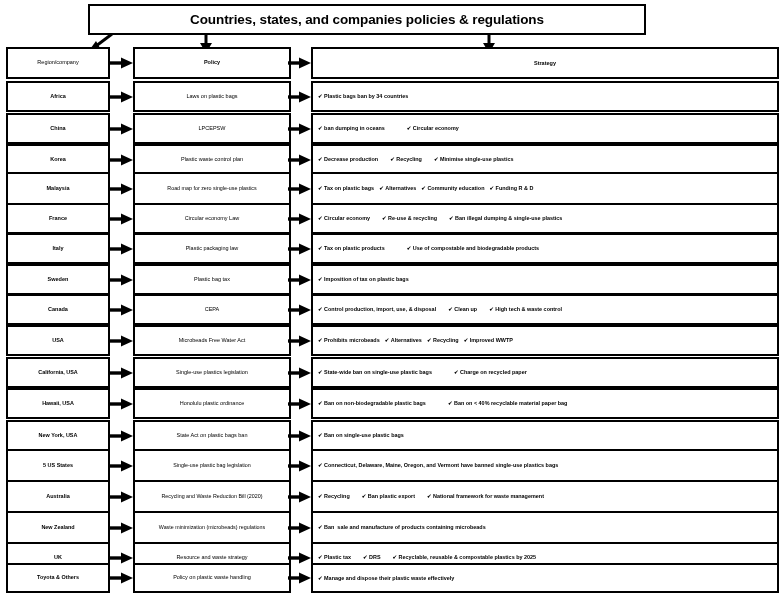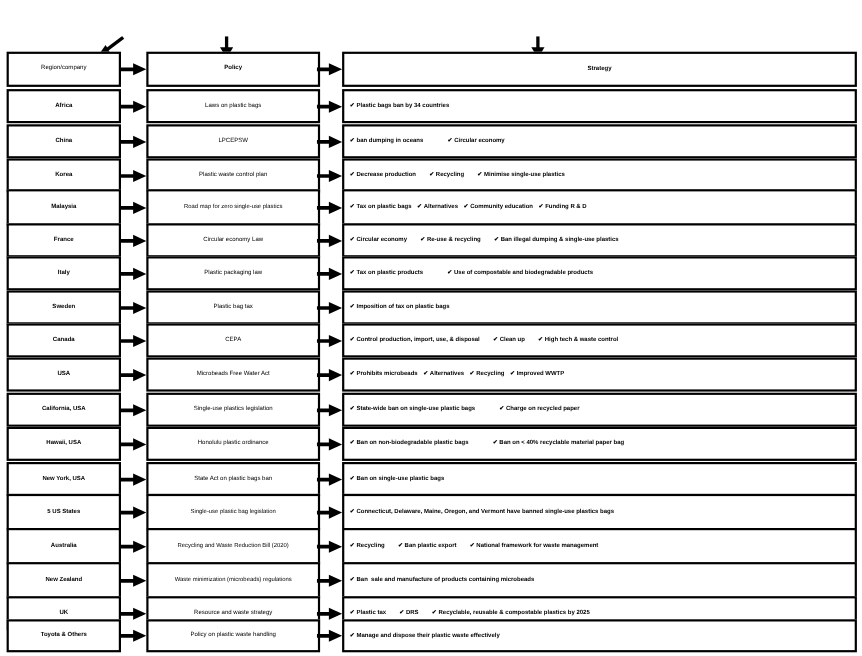--- a/index.html
+++ b/index.html
@@ -73,20 +73,23 @@
   .arr{position:absolute;width:23px;height:14px;}
   .arr svg{display:block;}
   .arr-a{left:110px;}
   .arr-b{left:288px;}
 </style>
 </head>
 <body>
 
 <div id="chart">
 
+  <div class="title-box">
+    <span>Countries, states, and companies policies &amp; regulations</span>
+  </div>
 
   <div class="tconn" style="left:84px;top:33px;">
     <svg width="32" height="20" viewBox="0 0 32 20">
       <path d="M28 1 L12 13" stroke="#000" stroke-width="3" fill="none"></path>
       <path d="M4 19 L16 15 L12 8 Z" fill="#000"></path>
     </svg>
   </div>
   <div class="tconn" style="left:198px;top:33px;">
     <svg width="16" height="20" viewBox="0 0 16 20">
       <path d="M8 0 L8 12" stroke="#000" stroke-width="3" fill="none"></path>

